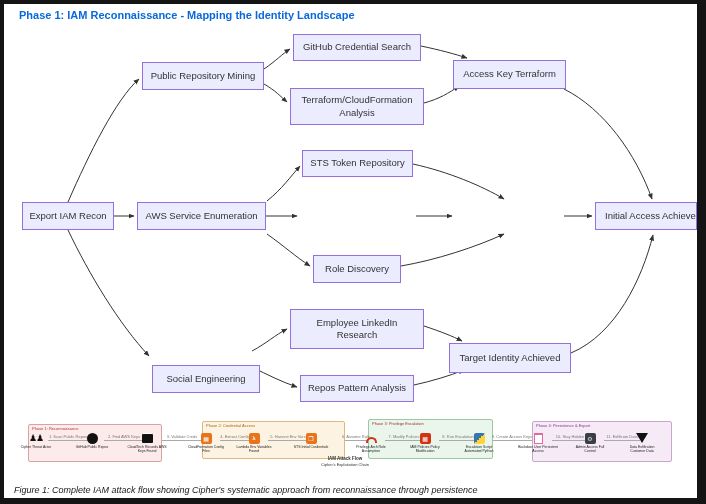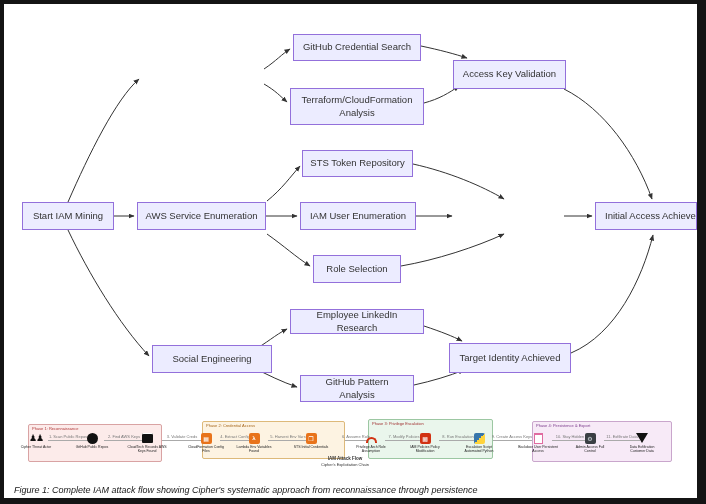--- a/index.html
+++ b/index.html
@@ -61,20 +61,21 @@
          border-top:10px solid #111;}
   .figure-caption{
     position:absolute;left:10px;top:481px;font-size:9px;font-style:italic;color:#1a1a1a;white-space:nowrap;
   }
 </style>
 </head>
 <body>
 
 <div class="page">
 
+  <div class="doc-title">Phase 1: IAM Reconnaissance - Mapping the Identity Landscape</div>
 
   <svg class="edges" viewBox="0 0 693 494" xmlns="http://www.w3.org/2000/svg">
     <defs>
       <marker id="arw" markerWidth="7" markerHeight="6" refX="5.5" refY="2.5" orient="auto">
         <path d="M0,0 L6,2.5 L0,5 z" fill="#333"></path>
       </marker>
     </defs>
     <g stroke="#333" stroke-width="1" fill="none">
       <path d="M 64 198 C 85 150, 112 95, 135 75" marker-end="url(#arw)"></path>
       <path d="M 260 65 C 272 57, 278 50, 286 45" marker-end="url(#arw)"></path>
@@ -92,32 +93,32 @@
       <path d="M 560 212 L 588 212" marker-end="url(#arw)"></path>
       <path d="M 64 226 C 85 270, 115 320, 145 352" marker-end="url(#arw)"></path>
       <path d="M 248 347 C 263 339, 271 331, 283 325" marker-end="url(#arw)"></path>
       <path d="M 248 363 C 264 371, 278 378, 293 383" marker-end="url(#arw)"></path>
       <path d="M 420 322 C 438 328, 448 332, 458 337" marker-end="url(#arw)"></path>
       <path d="M 410 381 C 428 377, 445 372, 460 366" marker-end="url(#arw)"></path>
       <path d="M 567 349 C 612 330, 638 275, 649 231" marker-end="url(#arw)"></path>
     </g>
   </svg>
 
-  <div class="node" style="left:18px;top:198px;width:92px;height:28px">Start IAM Mining</div>
+  <div class="node" style="left:18px;top:198px;width:92px;height:28px">Export IAM Recon</div>
+  <div class="node" style="left:138px;top:58px;width:122px;height:28px">Public Repository Mining</div>
   <div class="node" style="left:286px;top:84px;width:134px;height:37px">Terraform/CloudFormation Analysis</div>
   <div class="node" style="left:289px;top:30px;width:128px;height:27px">GitHub Credential Search</div>
-  <div class="node" style="left:449px;top:56px;width:113px;height:29px">Access Key Validation</div>
+  <div class="node" style="left:449px;top:56px;width:113px;height:29px">Access Key Terraform</div>
   <div class="node" style="left:298px;top:146px;width:111px;height:27px">STS Token Repository</div>
   <div class="node" style="left:133px;top:198px;width:129px;height:28px">AWS Service Enumeration</div>
-  <div class="node" style="left:296px;top:198px;width:116px;height:28px">IAM User Enumeration</div>
-  <div class="node" style="left:309px;top:251px;width:88px;height:28px">Role Selection</div>
+  <div class="node" style="left:309px;top:251px;width:88px;height:28px">Role Discovery</div>
   <div class="node clip" style="left:591px;top:198px;width:102px;height:28px">Initial Access Achieved</div>
-  <div class="node" style="left:148px;top:341px;width:120px;height:28px">Social Engineering</div>
-  <div class="node" style="left:286px;top:305px;width:134px;height:25px">Employee LinkedIn Research</div>
-  <div class="node" style="left:296px;top:371px;width:114px;height:27px">GitHub Pattern Analysis</div>
+  <div class="node" style="left:148px;top:361px;width:108px;height:28px">Social Engineering</div>
+  <div class="node" style="left:286px;top:305px;width:134px;height:40px">Employee LinkedIn Research</div>
+  <div class="node" style="left:296px;top:371px;width:114px;height:27px">Repos Pattern Analysis</div>
   <div class="node" style="left:445px;top:339px;width:122px;height:30px">Target Identity Achieved</div>
 
   <div class="mini-panel" style="left:24px;top:420px;width:134px;height:38px;background:#fcebea;border:1px solid #d9a3a3">
     <div class="mini-title" style="color:#b03a3a">Phase 1: Reconnaissance</div>
   </div>
   <div class="mini-panel" style="left:198px;top:417px;width:143px;height:38px;background:#fdf3e2;border:1px solid #ddb97a">
     <div class="mini-title" style="color:#a5671c">Phase 2: Credential Access</div>
   </div>
   <div class="mini-panel" style="left:364px;top:415px;width:125px;height:40px;background:#eaf6ec;border:1px solid #9cc7a2">
     <div class="mini-title" style="color:#a03030">Phase 3: Privilege Escalation</div>

